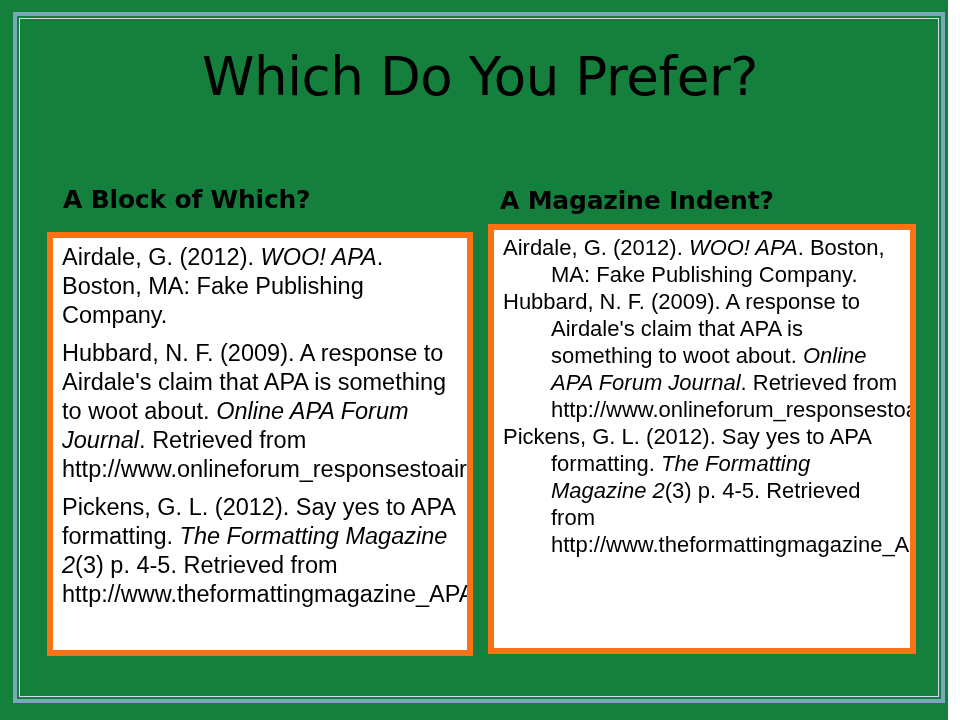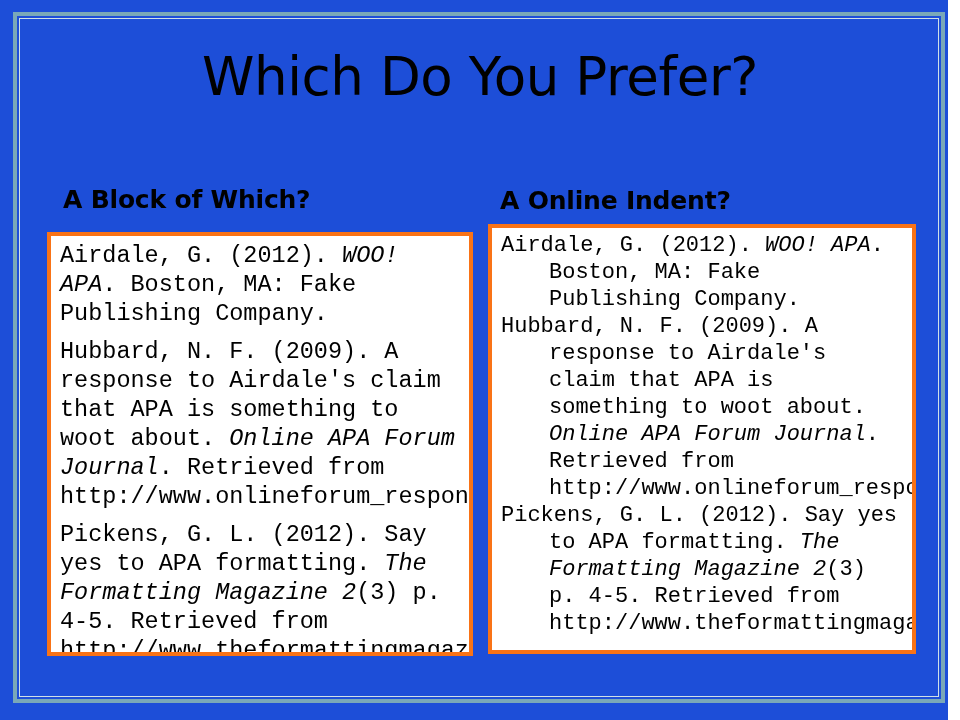--- a/index.html
+++ b/index.html
@@ -11,21 +11,21 @@
     width: 960px;
     height: 720px;
     font-family: "Liberation Sans", sans-serif;
     overflow: hidden;
   }
 
   #slide {
     position: relative;
     width: 948px;
     height: 720px;
-    background: #1d4ed8;
+    background: #15803d;
     box-sizing: border-box;
   }
 
   
   #slide-frame {
     position: absolute;
     left: 13px;
     top: 12px;
     width: 932px;
     height: 691px;
@@ -70,24 +70,24 @@
     line-height: 30px;
     letter-spacing: -0.2px;
     white-space: nowrap;
   }
   #heading-left  { left: 63px;  top: 185px; }
   #heading-right { left: 500px; top: 186px; }
 
   
   .cite-box {
     position: absolute;
-    border: 4px solid #f97316;
+    border: 6px solid #f97316;
     background: #ffffff;
     box-sizing: border-box;
-    font-family: Liberation Mono, monospace;
+    font-family: Liberation Sans, sans-serif;
     color: #000000;
     overflow: hidden;
   }
 
   #box-block {
     left: 47px;
     top: 232px;
     width: 426px;
     height: 424px;
     padding: 5px 8px 5px 9px;
@@ -126,21 +126,21 @@
 
 <div id="slide">
 
   <div id="slide-frame"></div>
   <div id="slide-frame-inner"></div>
 
   <div id="slide-title">Which Do You Prefer?</div>
 
   <div class="col-heading" id="heading-left">A Block of Which?</div>
 
-  <div class="col-heading" id="heading-right">A Online Indent?</div>
+  <div class="col-heading" id="heading-right">A Magazine Indent?</div>
 
   <div class="cite-box" id="box-block">
       <p class="citation"><span>Airdale, G. (2012). </span><span class="it">WOO! APA</span><span>. Boston, MA: Fake Publishing Company.</span></p>
       <p class="citation"><span>Hubbard, N. F. (2009).  A response to Airdale's claim that APA is something to woot about. </span><span class="it">Online APA Forum Journal</span><span>. Retrieved from http://www.onlineforum_responsestoairdale</span></p>
       <p class="citation"><span>Pickens, G. L. (2012).  Say yes to APA formatting. </span><span class="it">The Formatting Magazine 2</span><span>(3) p. 4-5. Retrieved from http://www.theformattingmagazine_APApickens</span></p>
     </div>
 
   <div class="cite-box" id="box-hanging">
       <p class="citation"><span>Airdale, G. (2012). </span><span class="it">WOO! APA</span><span>. Boston, MA: Fake Publishing Company.</span></p>
       <p class="citation"><span>Hubbard, N. F. (2009). A response to Airdale's claim that APA is something to woot about. </span><span class="it">Online APA Forum Journal</span><span>. Retrieved from http://www.onlineforum_responsestoairdale</span></p>

